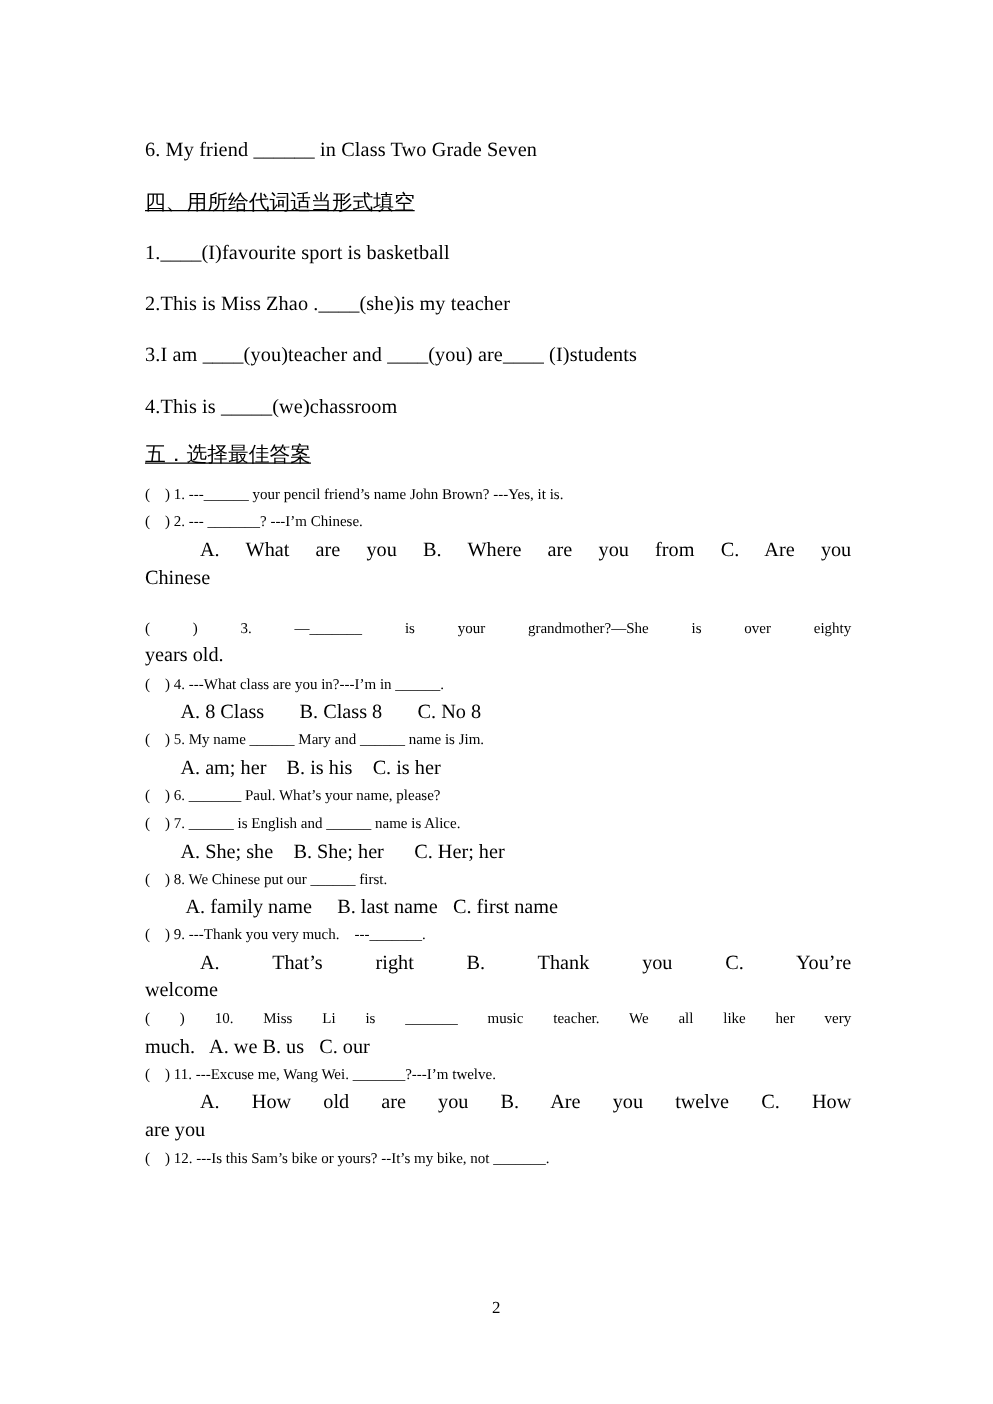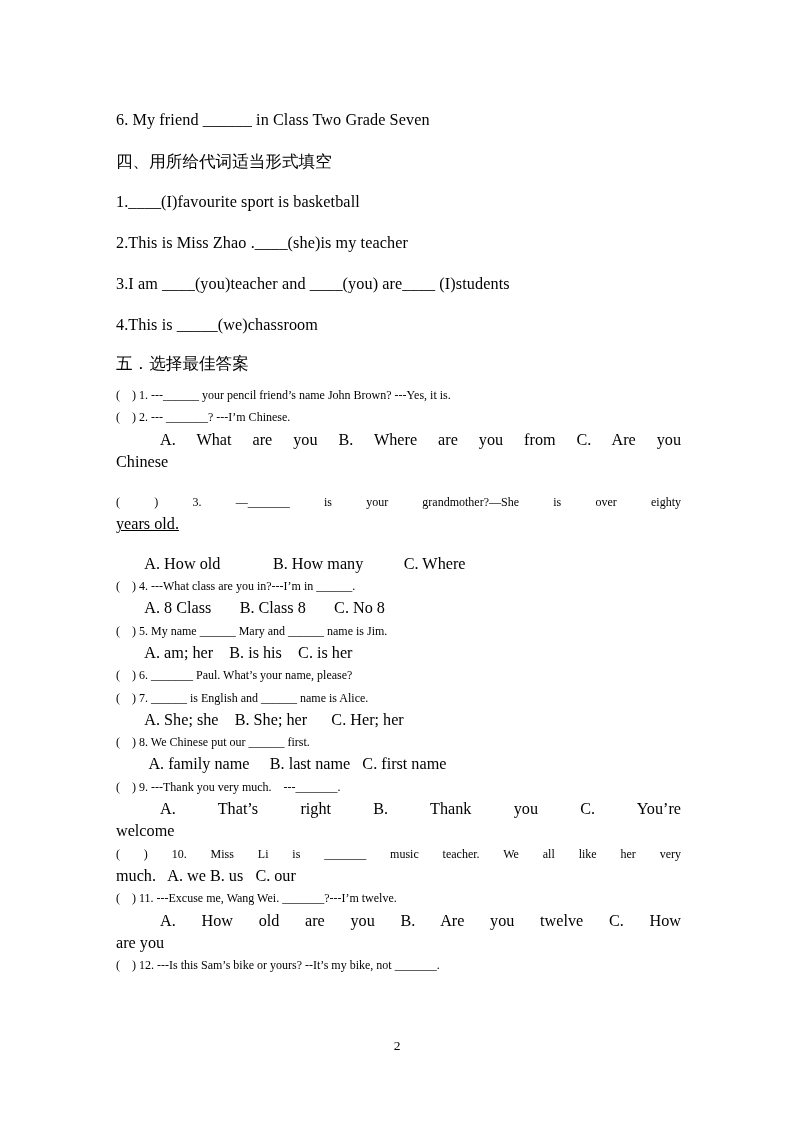--- a/index.html
+++ b/index.html
@@ -38,20 +38,21 @@
     font-size: 16.2px;
     line-height: 41px;
     white-space: pre-wrap;
     letter-spacing: 0.1px;
   }
   .cn-heading {
     font-size: 16.6px;
     line-height: 41px;
     font-family: "DejaVu Sans", "Liberation Sans", sans-serif;
     white-space: pre-wrap;
+    text-decoration: underline;
   }
   .cn-heading.sec5 {
     line-height: 36px;
   }
 
   
   .mc-block {
     margin-top: 2px;
   }
   .q-line {
@@ -81,22 +82,20 @@
     padding-left: 44px;
     box-sizing: border-box;
     width: 100%;
   }
   .spaced-q {
     display: block;
     margin-top: 18px;
   }
   .spaced-after {
     display: block;
-    margin-bottom: 17px;
-    text-decoration: underline;
   }
 
   .page-number {
     position: absolute;
     left: 0;
     top: 1038px;
     width: 794px;
     text-align: center;
     font-size: 13.5px;
     font-family: "Liberation Serif", "DejaVu Serif", serif;
@@ -123,21 +122,20 @@
     <div class="mc-block">
 
       <div class="q-line">(    ) 1. ---______ your pencil friend’s name John Brown? ---Yes, it is.</div>
 
       <div class="q-line">(    ) 2. --- _______? ---I’m Chinese.</div>
       <div class="opt-line justify">A. What are you    B. Where are you from    C. Are you</div>
       <div class="wrap-line">Chinese</div>
 
       <div class="q-line justify spaced-q">(    ) 3. —_______ is your grandmother?—She is over eighty</div>
       <div class="wrap-line spaced-after">years old.</div>
-      <div class="opt-line">       A. How old             B. How many          C. Where</div>
 
       <div class="q-line">(    ) 4. ---What class are you in?---I’m in ______.</div>
       <div class="opt-line">       A. 8 Class       B. Class 8       C. No 8</div>
 
       <div class="q-line">(    ) 5. My name ______ Mary and ______ name is Jim.</div>
       <div class="opt-line">       A. am; her    B. is his    C. is her</div>
 
       <div class="q-line">(    ) 6. _______ Paul. What’s your name, please?</div>
 
       <div class="q-line">(    ) 7. ______ is English and ______ name is Alice.</div>

